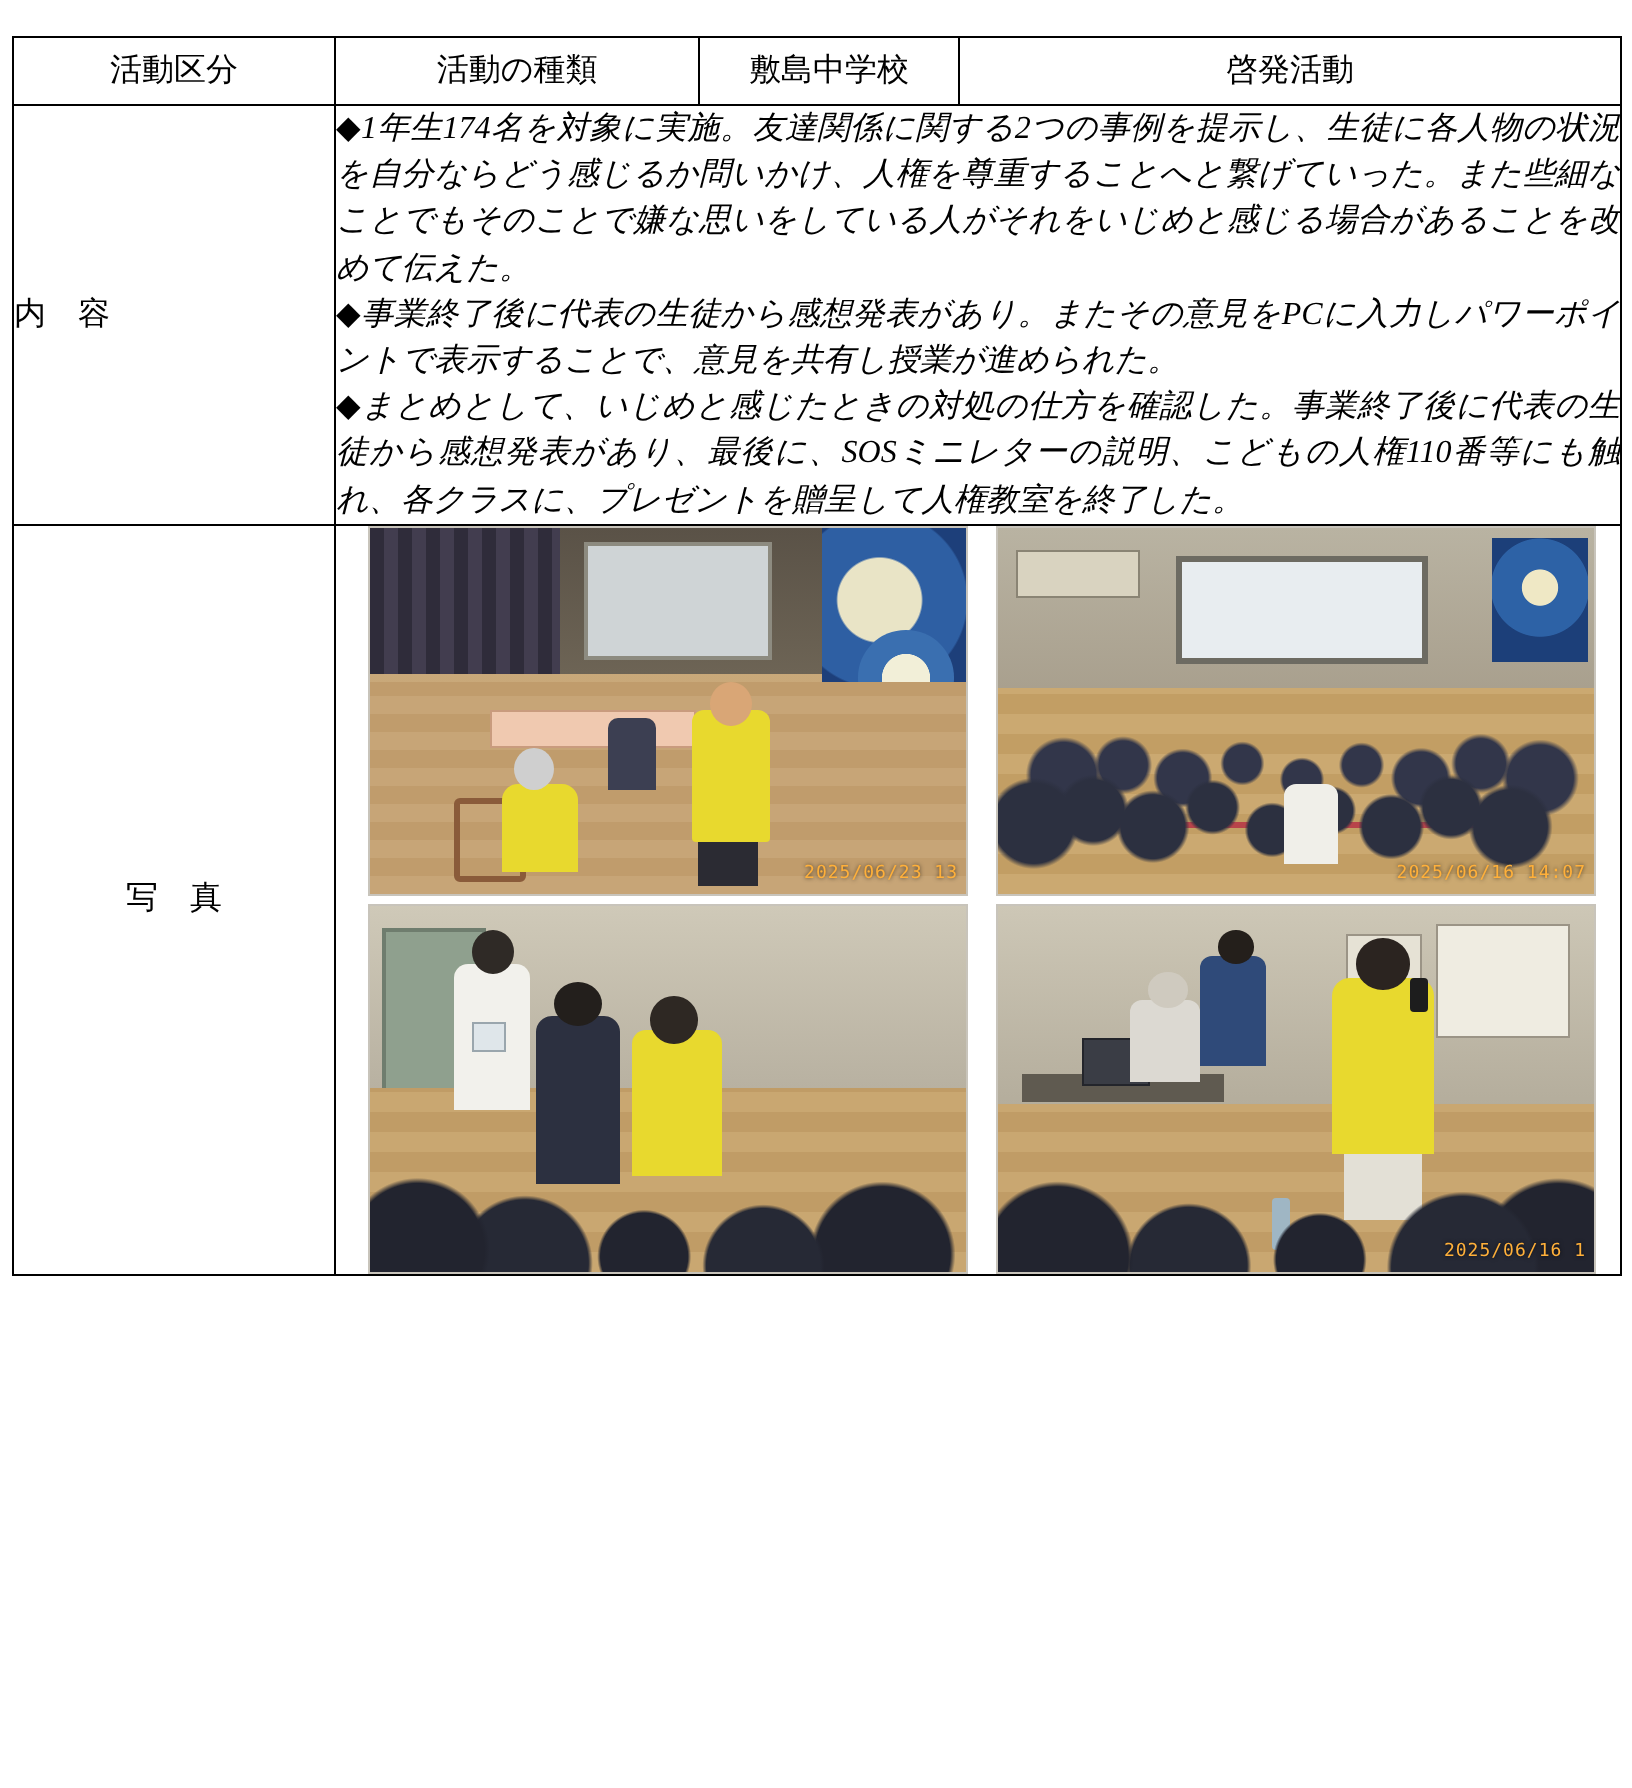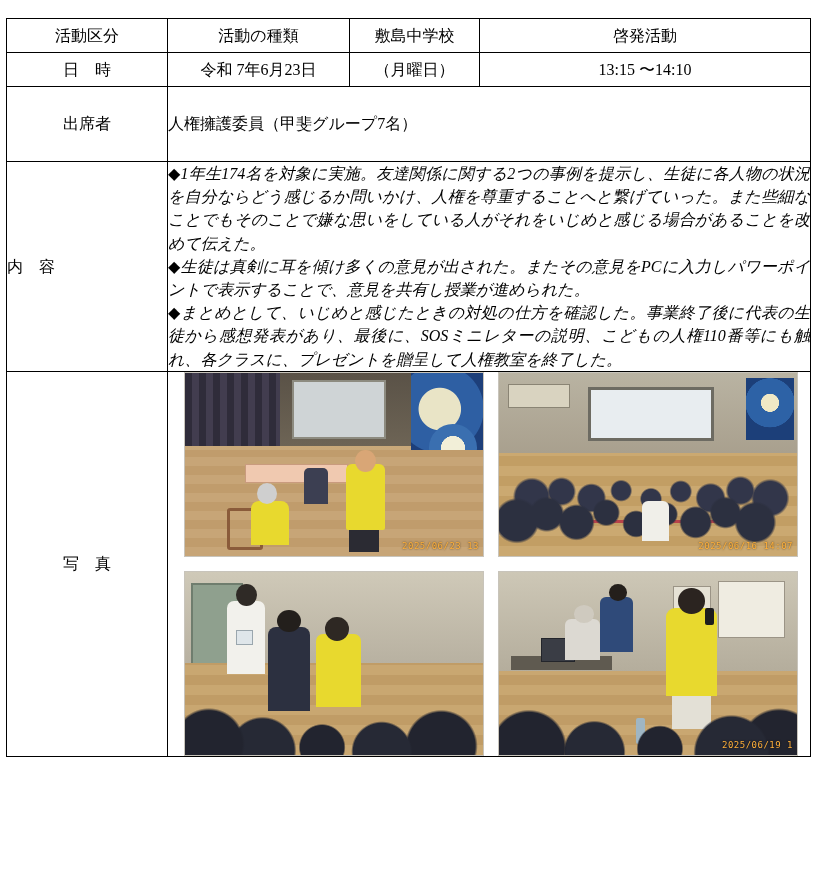--- a/index.html
+++ b/index.html
@@ -68,21 +68,21 @@
     vertical-align: middle;
   }
   .photo-body {
     padding: 10px 6px 10px 6px;
     vertical-align: top;
   }
   .photo-grid {
     display: grid;
     grid-template-columns: 300px 300px;
     grid-template-rows: 185px 185px;
-    gap: 14px 14px;
+    gap: 4px 14px;
     justify-content: start;
     padding-left: 16px;
   }
   .photo {
     position: relative;
     overflow: hidden;
     border: 1px solid #c8c4bb;
     box-sizing: border-box;
   }
   .stamp {
@@ -345,35 +345,25 @@
       <col style="width:130px">
       <col style="width:331px">
     </colgroup>
     <tbody>
       <tr class="hdr-row">
         <td class="cell-center">活動区分</td>
         <td class="cell-center">活動の種類</td>
         <td class="cell-center">敷島中学校</td>
         <td class="cell-center">啓発活動</td>
       </tr>
-      <tr class="hdr-row">
-        <td class="cell-center">日　時</td>
-        <td class="cell-center">令和 7年6月23日</td>
-        <td class="cell-center">（月曜日）</td>
-        <td class="cell-center">13:15 〜14:10</td>
-      </tr>
-      <tr>
-        <td class="attendee-label">出席者</td>
-        <td class="attendee-value" colspan="3">人権擁護委員（甲斐グループ7名）</td>
-      </tr>
       <tr>
         <td class="content-label">内　容</td>
         <td class="content-body" colspan="3">
           <p>◆1年生174名を対象に実施。友達関係に関する2つの事例を提示し、生徒に各人物の状況を自分ならどう感じるか問いかけ、人権を尊重することへと繋げていった。また些細なことでもそのことで嫌な思いをしている人がそれをいじめと感じる場合があることを改めて伝えた。</p>
-          <p>◆生徒は真剣に耳を傾け多くの意見が出された。またその意見をPCに入力しパワーポイントで表示することで、意見を共有し授業が進められた。</p>
+          <p>◆事業終了後に代表の生徒から感想発表があり。またその意見をPCに入力しパワーポイントで表示することで、意見を共有し授業が進められた。</p>
           <p>◆まとめとして、いじめと感じたときの対処の仕方を確認した。事業終了後に代表の生徒から感想発表があり、最後に、SOSミニレターの説明、こどもの人権110番等にも触れ、各クラスに、プレゼントを贈呈して人権教室を終了した。</p>
         </td>
       </tr>
       <tr>
         <td class="photo-label">写　真</td>
         <td class="photo-body" colspan="3">
           <div class="photo-grid">
 
             <div class="photo p1">
               <div class="stage"></div>
@@ -430,21 +420,21 @@
               <div class="seated"></div>
               <div class="seated-head"></div>
               <div class="blue-person"></div>
               <div class="blue-head"></div>
               <div class="presenter-pants"></div>
               <div class="presenter"></div>
               <div class="presenter-head"></div>
               <div class="mic"></div>
               <div class="bottle"></div>
               <div class="fg-crowd"></div>
-              <div class="stamp">2025/06/19 1</div>
+              <div class="stamp">2025/06/16 1</div>
             </div>
 
           </div>
         </td>
       </tr>
     </tbody>
   </table>
 </div>
 
 </body></html>

